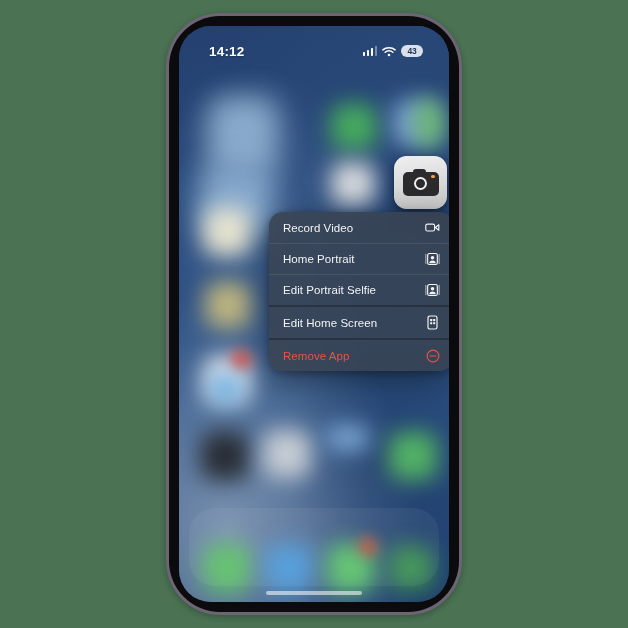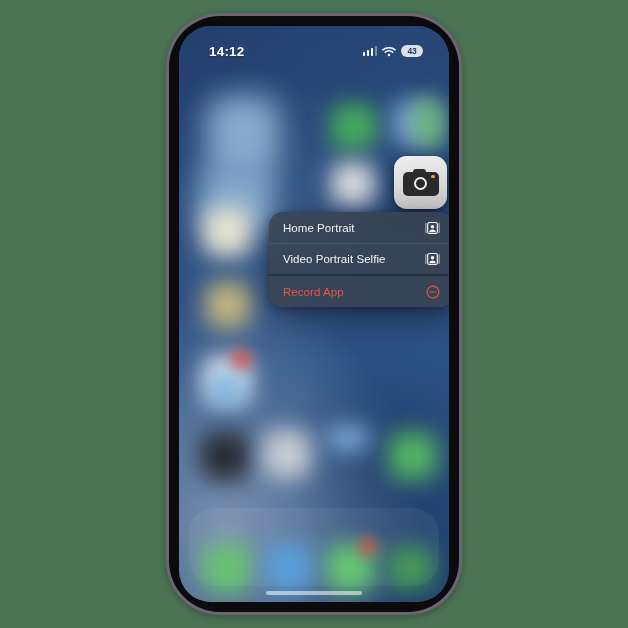--- a/index.html
+++ b/index.html
@@ -316,45 +316,68 @@
             <div class="camera-hump"></div>
             <div class="camera-body"></div>
             <div class="camera-lens"></div>
             <div class="camera-flash"></div>
           </div>
         </div>
 
         <div class="context-menu" id="context-menu">
             <div class="menu-group">
               <div class="menu-item">
+                <span class="label">Record Video</span>
+                <span class="menu-icon">
+                  <svg width="16" height="13" viewBox="0 0 18 13" fill="none">
+                    <rect x="0.9" y="2.4" width="10.6" height="8.3" rx="2.1" stroke="currentColor" stroke-width="1.35"></rect>
+                    <path d="M12.4 6.5 16.6 3.2v6.6z" stroke="currentColor" stroke-width="1.35" stroke-linejoin="round"></path>
+                  </svg>
+                </span>
+              </div>
+              <div class="menu-item">
                 <span class="label">Home Portrait</span>
                 <span class="menu-icon">
                   <svg width="15" height="14" viewBox="0 0 17 15" fill="none">
                     <rect x="3.0" y="1.3" width="11" height="12.4" rx="2" stroke="currentColor" stroke-width="1.3"></rect>
                     <circle cx="8.5" cy="6.1" r="2" fill="currentColor"></circle>
                     <path d="M4.8 12.2c0-2.1 1.65-3.1 3.7-3.1s3.7 1 3.7 3.1" fill="currentColor"></path>
                     <path d="M1 2.2v10.6M16 2.2v10.6" stroke="currentColor" stroke-width="1.05" stroke-linecap="round" opacity="0.75"></path>
                   </svg>
                 </span>
               </div>
               <div class="menu-item">
-                <span class="label">Video Portrait Selfie</span>
+                <span class="label">Edit Portrait Selfie</span>
                 <span class="menu-icon">
                   <svg width="15" height="14" viewBox="0 0 17 15" fill="none">
                     <rect x="3.0" y="1.3" width="11" height="12.4" rx="2" stroke="currentColor" stroke-width="1.3"></rect>
                     <circle cx="8.5" cy="6.1" r="2" fill="currentColor"></circle>
                     <path d="M4.8 12.2c0-2.1 1.65-3.1 3.7-3.1s3.7 1 3.7 3.1" fill="currentColor"></path>
                     <path d="M1 2.2v10.6M16 2.2v10.6" stroke="currentColor" stroke-width="1.05" stroke-linecap="round" opacity="0.75"></path>
                   </svg>
                 </span>
               </div>
             </div>
             <div class="menu-group">
+              <div class="menu-item">
+                <span class="label">Edit Home Screen</span>
+                <span class="menu-icon">
+                  <svg width="11" height="15" viewBox="0 0 12 16" fill="none">
+                    <rect x="1.1" y="0.9" width="9.8" height="14.2" rx="2" stroke="currentColor" stroke-width="1.3"></rect>
+                    <rect x="3.4" y="4.2" width="2.3" height="2.3" rx="0.5" fill="currentColor"></rect>
+                    <rect x="6.7" y="4.2" width="2.3" height="2.3" rx="0.5" fill="currentColor"></rect>
+                    <rect x="3.4" y="7.6" width="2.3" height="2.3" rx="0.5" fill="currentColor"></rect>
+                    <rect x="6.7" y="7.6" width="2.3" height="2.3" rx="0.5" fill="currentColor"></rect>
+                  </svg>
+                </span>
+              </div>
+            </div>
+            <div class="menu-group">
               <div class="menu-item destructive">
-                <span class="label">Record App</span>
+                <span class="label">Remove App</span>
                 <span class="menu-icon">
                   <svg width="14" height="14" viewBox="0 0 16 16" fill="none">
                     <circle cx="8" cy="8" r="6.7" stroke="currentColor" stroke-width="1.35"></circle>
                     <path d="M4.6 8h6.8" stroke="currentColor" stroke-width="1.35" stroke-linecap="round"></path>
                   </svg>
                 </span>
               </div>
             </div>
           </div>
 

